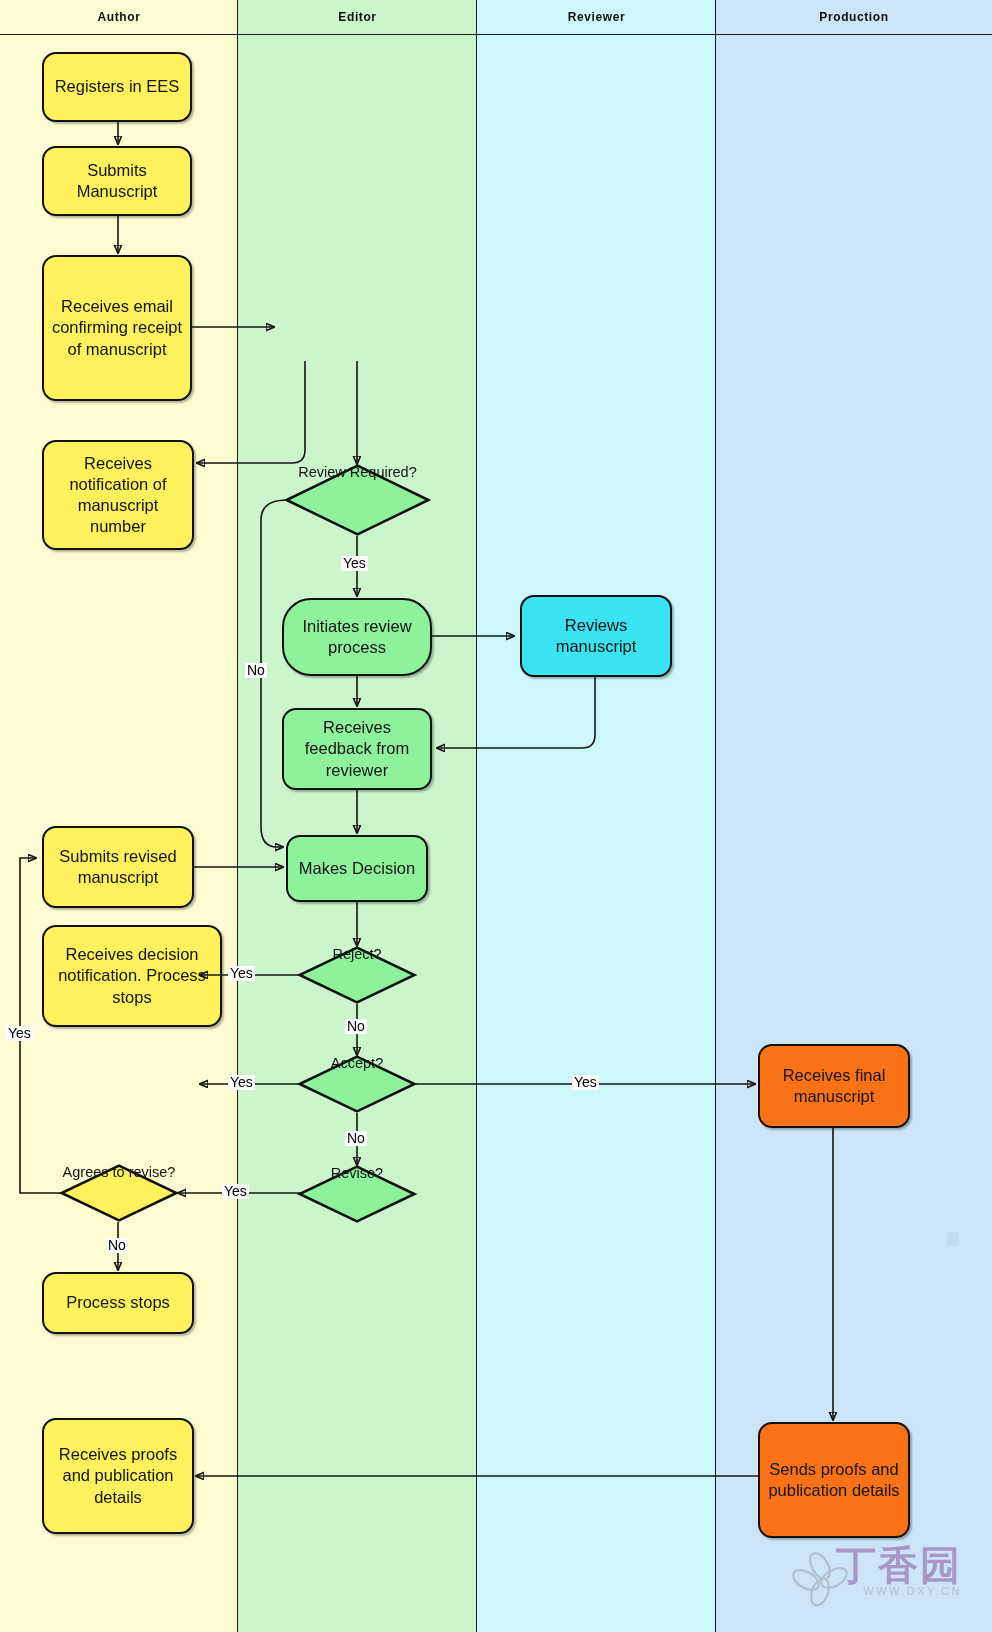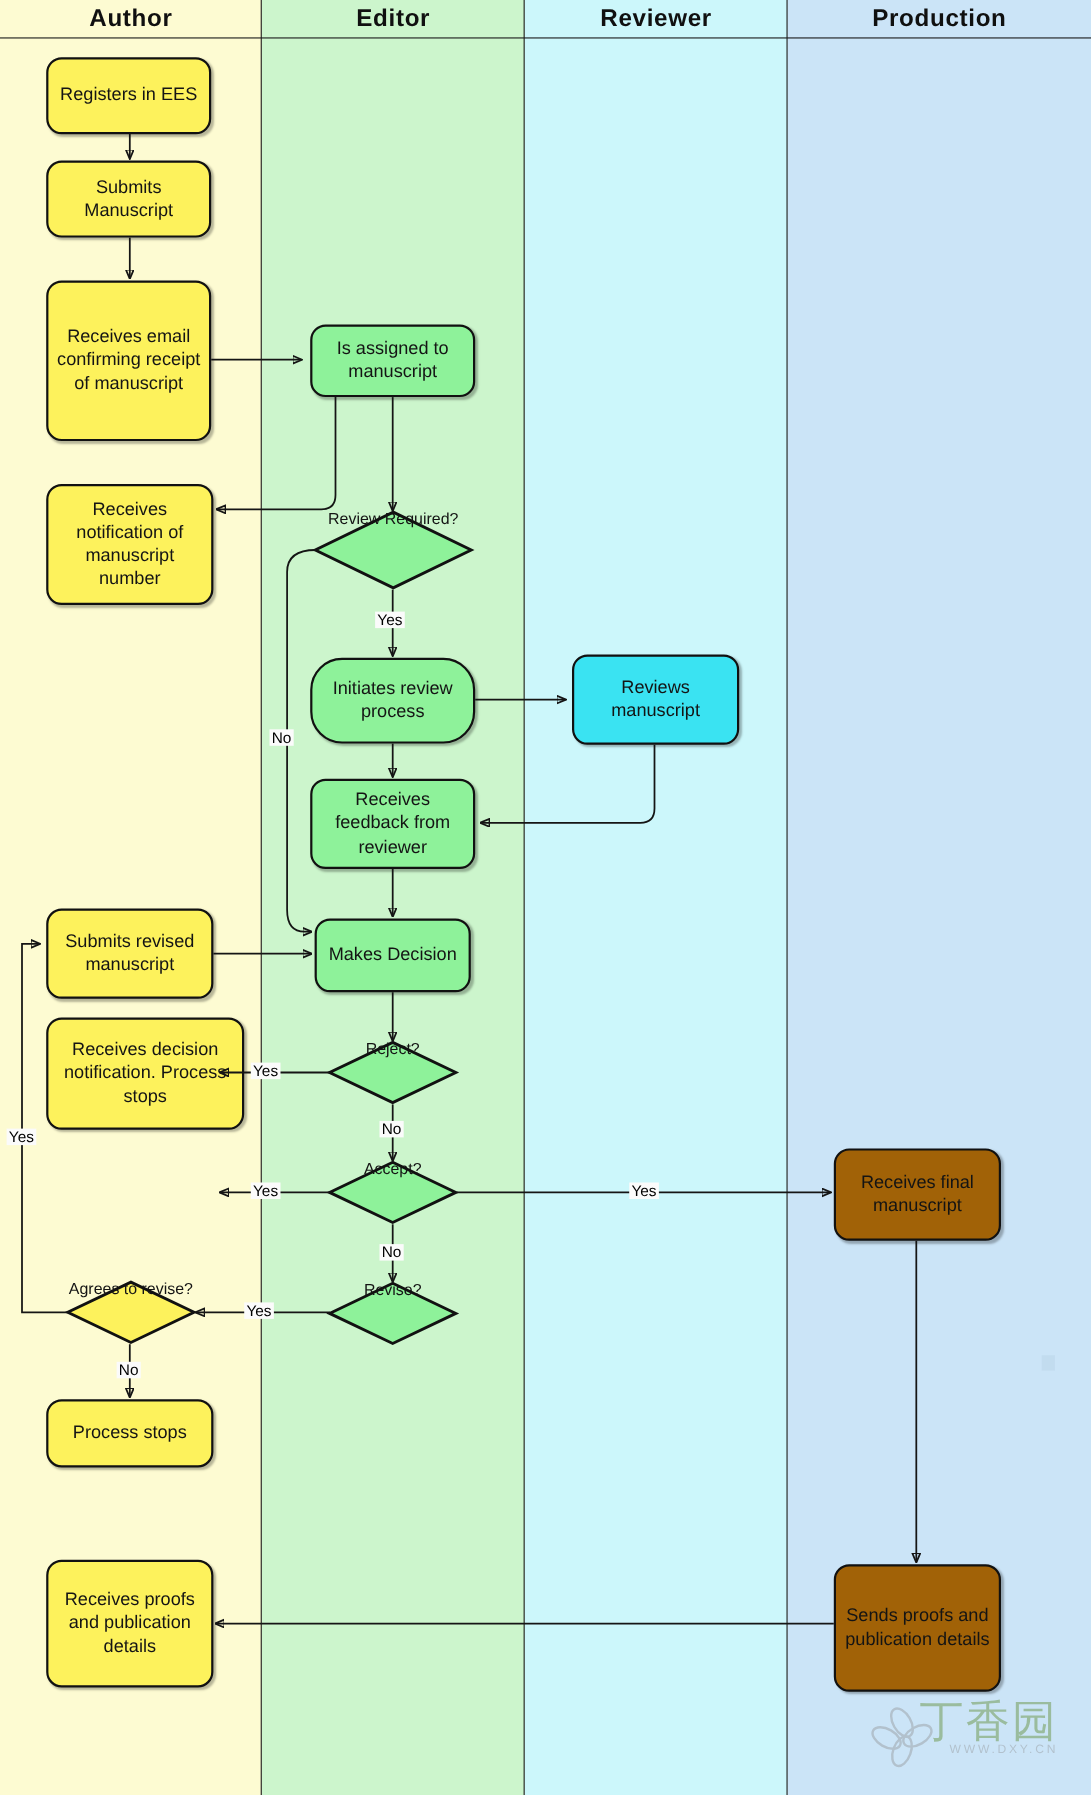--- a/index.html
+++ b/index.html
@@ -42,21 +42,21 @@
     width: 992px;
     height: 1px;
     background: #1a1a1a;
   }
   .lane-title {
     position: absolute;
     top: 4px;
     height: 26px;
     line-height: 26px;
     text-align: center;
-    font-size: 22px;
+    font-size: 12px;
     font-weight: bold;
     color: #101010;
     letter-spacing: .6px;
   }
 
   
   .node {
     position: absolute;
     box-sizing: border-box;
     border: 2.4px solid #111111;
@@ -67,21 +67,21 @@
     text-align: center;
     font-size: 16.5px;
     line-height: 1.28;
     color: #141414;
     padding: 2px 4px;
     box-shadow: 2px 2px 2px rgba(0,0,0,.28);
   }
   .n-author     { background: #fdf25c; }
   .n-editor     { background: #8ef29a; }
   .n-reviewer   { background: #3ae3f2; }
-  .n-production { background: #a16207; }
+  .n-production { background: #f97316; }
 
   
   .diamond {
     position: absolute;
     display: flex;
     justify-content: center;
   }
   .diamond svg { position: absolute; left: 0; top: 0; overflow: visible; }
   .diamond .dlabel {
     position: relative;
@@ -117,22 +117,22 @@
 
   
   .watermark {
     position: absolute;
     z-index: 6;
     opacity: .38;
     pointer-events: none;
   }
   .wm-text {
     font-size: 40px;
-    font-weight: normal;
-    color: #4d7c0f;
+    font-weight: bold;
+    color: #701a75;
     letter-spacing: 2px;
     line-height: 1;
   }
   .wm-sub {
     font-size: 11px;
     color: #8a8a8a;
     letter-spacing: 2.5px;
     text-align: right;
   }
   .artifact {
@@ -226,21 +226,20 @@
 
   <div class="node n-author" style="left:42px;  top:826px; width:152px; height:82px;">Submits revised manuscript</div>
 
   <div class="node n-author" style="left:42px;  top:925px; width:180px; height:102px;">Receives decision notification. Process stops</div>
 
 
   <div class="node n-author" style="left:42px;  top:1272px; width:152px; height:62px;">Process stops</div>
 
   <div class="node n-author" style="left:42px;  top:1418px; width:152px; height:116px;">Receives proofs and publication details</div>
 
-  <div class="node n-editor" style="left:282px; top:295px; width:150px; height:66px;">Is assigned to manuscript</div>
 
   <div class="node n-editor" style="left:282px; top:598px; width:150px; height:78px;border-radius:29px;">Initiates review process</div>
 
   <div class="node n-editor" style="left:282px; top:708px; width:150px; height:82px;">Receives feedback from reviewer</div>
 
   <div class="node n-editor" style="left:286px; top:835px; width:142px; height:67px;">Makes Decision</div>
 
   <div class="node n-reviewer" style="left:520px; top:595px; width:152px; height:82px;">Reviews manuscript</div>
 
   <div class="node n-production" style="left:758px; top:1044px; width:152px; height:84px;">Receives final manuscript</div>

